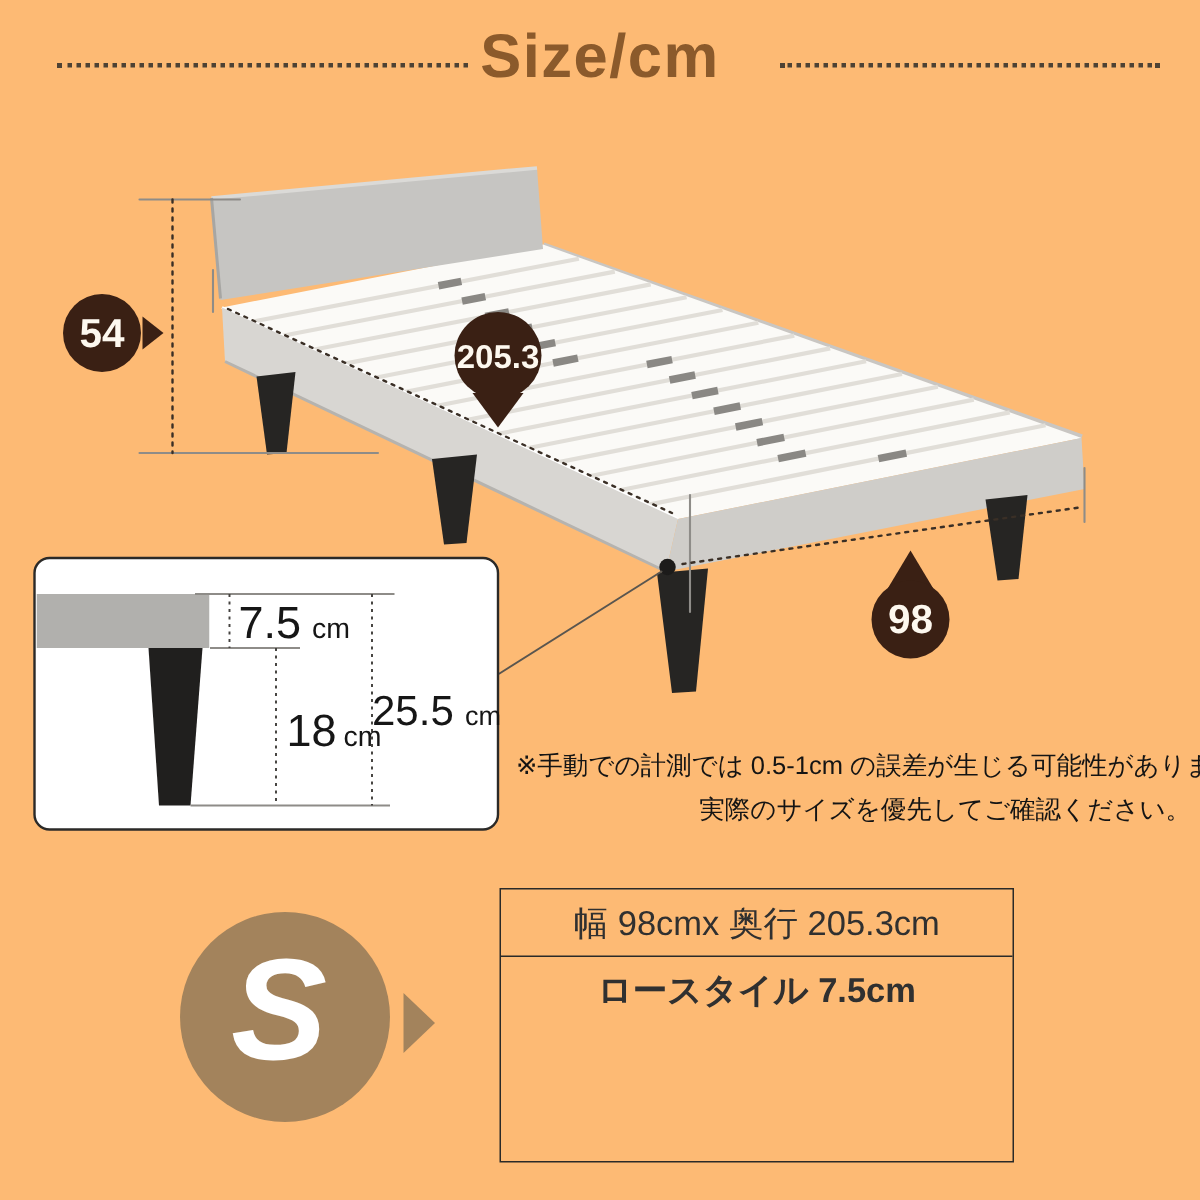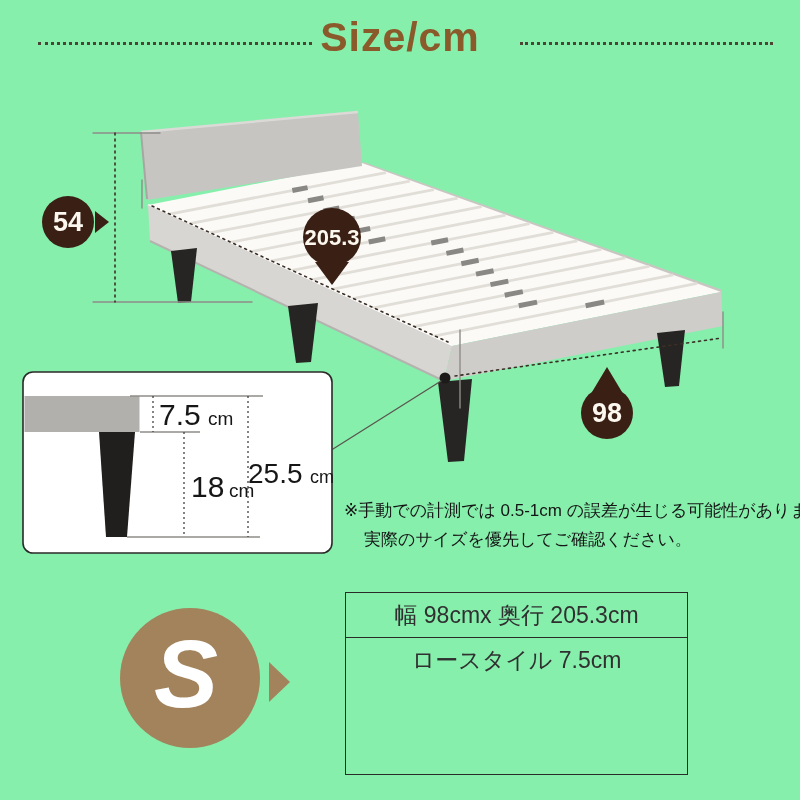--- a/index.html
+++ b/index.html
@@ -1,19 +1,19 @@
 <!DOCTYPE html>
 <html><head>
 <meta charset="utf-8">
 <style>
   html,body{margin:0;padding:0;}
   .page{
     position:relative;
     width:800px;height:800px;
-    background:#86efac;
+    background:#fdba74;
     font-family:"Liberation Sans","DejaVu Sans",sans-serif;
     overflow:hidden;
   }
   
   .title{
     position:absolute;top:14px;left:0;width:800px;
     text-align:center;
     font-size:41px;font-weight:bold;
     color:#8b5a2b;
     letter-spacing:1px;
@@ -26,53 +26,53 @@
   .dotline.left{left:38px;width:274px;}
   .dotline.right{left:520px;width:253px;}
   
   .diagram-svg{position:absolute;left:0;top:0;width:800px;height:800px;}
   
   .note{
     position:absolute;left:344px;top:496px;width:450px;
     font-size:17px;line-height:29px;color:#141414;
     white-space:nowrap;
   }
-  .note .line2{padding-left:20px;}
+  .note .line2{padding-left:20px;text-align:right;}
   
   .s-badge{
     position:absolute;left:120px;top:608px;
     width:140px;height:140px;border-radius:50%;
     background:#a3835c;
     display:flex;align-items:center;justify-content:center;
   }
   .s-badge .s-letter{
     color:#fff;font-size:96px;font-weight:bold;font-style:italic;
     line-height:1;transform:translate(-4px,-4px);
   }
   .s-triangle{
     position:absolute;left:269px;top:662px;
     width:0;height:0;
     border-top:20px solid transparent;
     border-bottom:20px solid transparent;
     border-left:21px solid #a3835c;
   }
   
   .spec-table{
-    position:absolute;left:345px;top:592px;
+    position:absolute;left:333px;top:592px;
     width:343px;height:183px;
     border:1.6px solid #2a2a28;
     display:grid;grid-template-rows:repeat(4,1fr);
     box-sizing:border-box;
   }
   .spec-row{
     display:flex;align-items:center;justify-content:center;
     font-size:23px;color:#303030;
     border-bottom:1.4px solid #2a2a28;
   }
-  .spec-row:last-child{border-bottom:none;}
+  .spec-row:last-child{border-bottom:none;font-weight:bold;}
 </style>
 </head>
 <body>
 
 <div class="page">
 
   <div class="dotline left"></div>
   <h1 class="title">Size/cm</h1>
   <div class="dotline right"></div>
 

